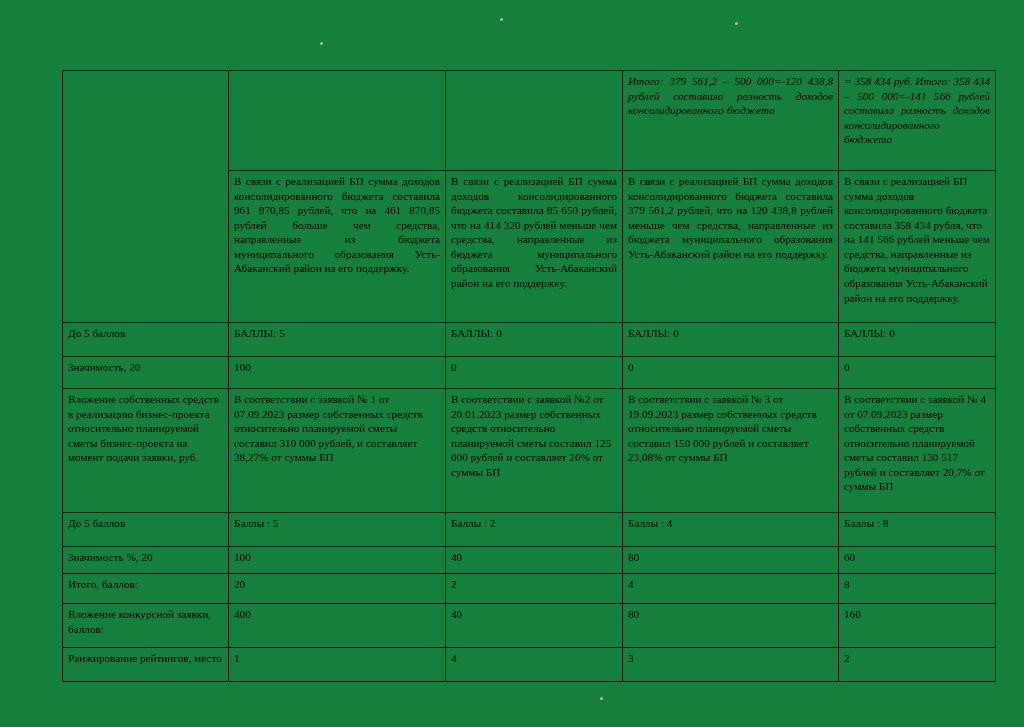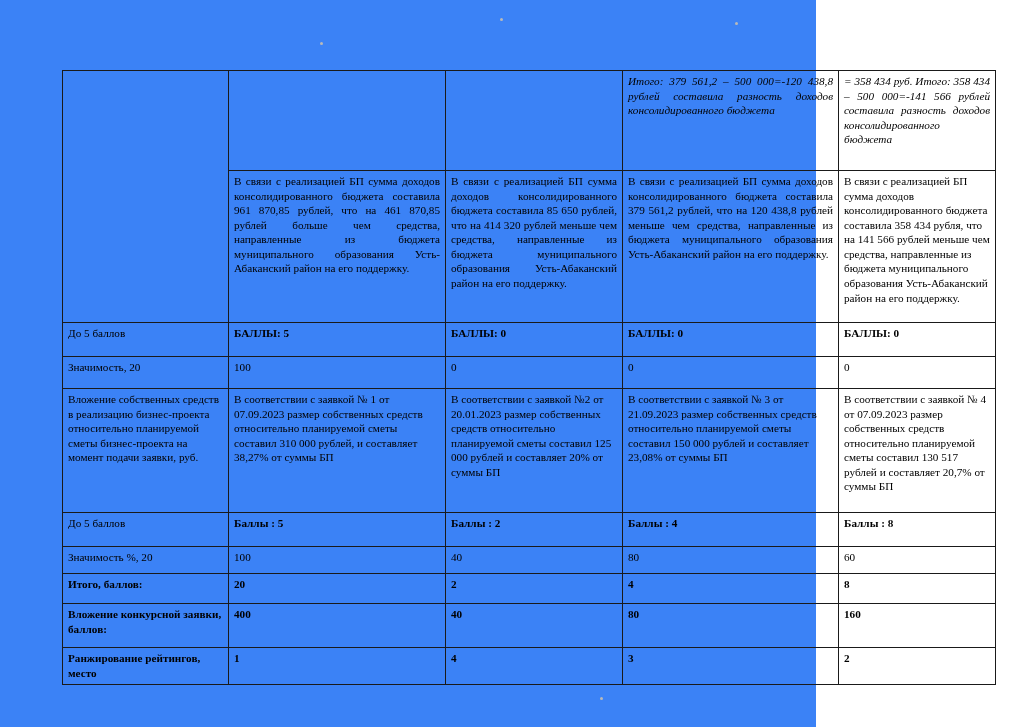--- a/index.html
+++ b/index.html
@@ -10,23 +10,23 @@
   }
   body {
     width: 1024px;
     height: 727px;
     font-family: "Liberation Serif", "DejaVu Serif", serif;
     color: #000000;
     overflow: hidden;
   }
   #page {
     position: relative;
-    width: 816px;
+    width: 1024px;
     height: 727px;
-    background: #3b82f6;
+    background: #15803d;
   }
   #table-wrap {
     position: absolute;
     left: 62px;
     top: 70px;
     width: 933px;
   }
   table.scoring-table {
     border-collapse: collapse;
     table-layout: fixed;
@@ -44,21 +44,21 @@
   }
   
   col.c1 { width: 166px; }
   col.c2 { width: 217px; }
   col.c3 { width: 177px; }
   col.c4 { width: 216px; }
   col.c5 { width: 157px; }
 
   .just    { text-align: justify; text-align-last: left; }
   .italic  { font-style: italic; }
-  .bold    { font-weight: bold; }
+  .bold    { font-weight: normal; }
 
   
   .r-top    { height: 92px; }
   .r-desc   { height: 144px; margin-left: 18px; }
   .r-ball   { height: 26px; }
   .r-znach  { height: 24px; }
   .r-vlozh  { height: 116px; }
   .r-ball2  { height: 26px; }
   .r-znach2 { height: 19px; }
   .r-itogo  { height: 22px; }
@@ -120,21 +120,21 @@
           <td class="r-znach">100</td>
           <td class="r-znach">0</td>
           <td class="r-znach">0</td>
           <td class="r-znach">0</td>
         </tr>
 
         <tr>
           <td class="r-vlozh">Вложение собственных средств в реализацию бизнес-проекта относительно планируемой сметы бизнес-проекта на момент подачи заявки, руб.</td>
           <td class="r-vlozh">В соответствии с заявкой № 1 от 07.09.2023 размер собственных средств относительно планируемой сметы составил 310 000 рублей,  и составляет 38,27% от суммы БП</td>
           <td class="r-vlozh">В соответствии с заявкой №2 от 20.01.2023 размер собственных средств относительно планируемой сметы составил 125 000 рублей  и составляет 20% от суммы БП</td>
-          <td class="r-vlozh">В соответствии с заявкой № 3 от 21.09.2023 размер собственных средств относительно планируемой сметы составил 150 000 рублей  и составляет 23,08% от суммы БП</td>
+          <td class="r-vlozh">В соответствии с заявкой № 3 от 19.09.2023 размер собственных средств относительно планируемой сметы составил 150 000 рублей  и составляет 23,08% от суммы БП</td>
           <td class="r-vlozh">В соответствии с заявкой № 4 от 07.09.2023 размер собственных средств относительно планируемой сметы составил 130 517 рублей  и составляет 20,7% от суммы БП</td>
         </tr>
 
         <tr>
           <td class="r-ball2">До 5 баллов</td>
           <td class="r-ball2 bold">Баллы : 5</td>
           <td class="r-ball2 bold">Баллы : 2</td>
           <td class="r-ball2 bold">Баллы : 4</td>
           <td class="r-ball2 bold">Баллы : 8</td>
         </tr>

